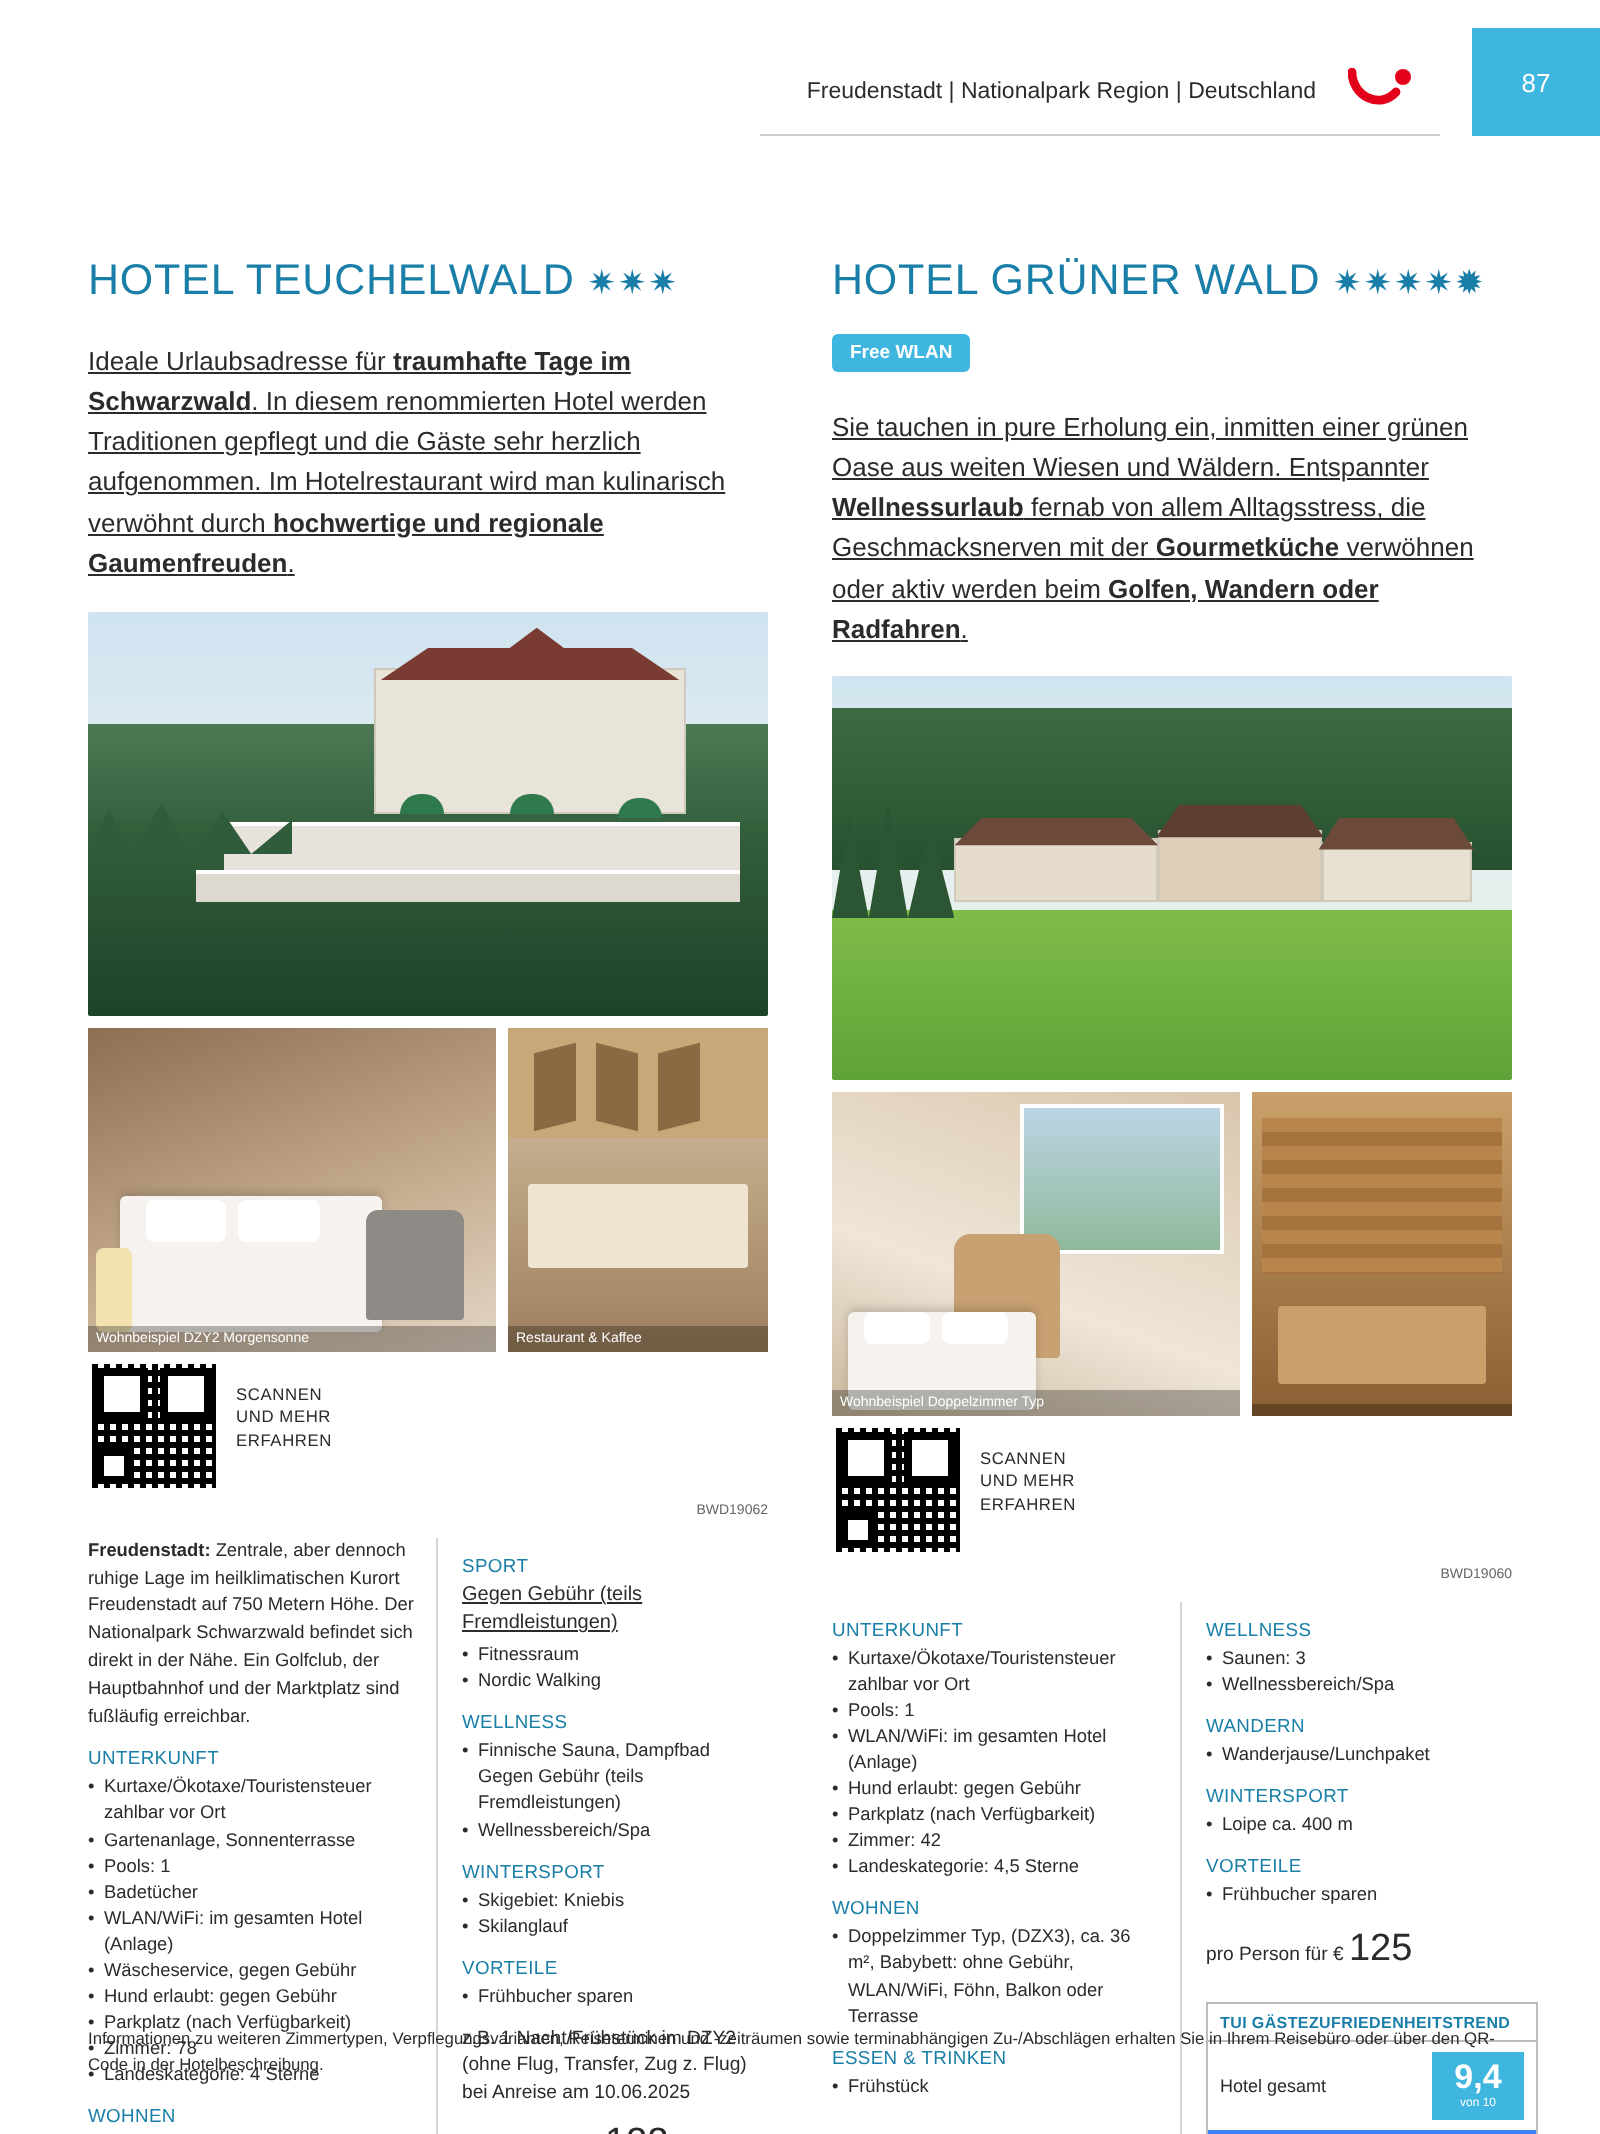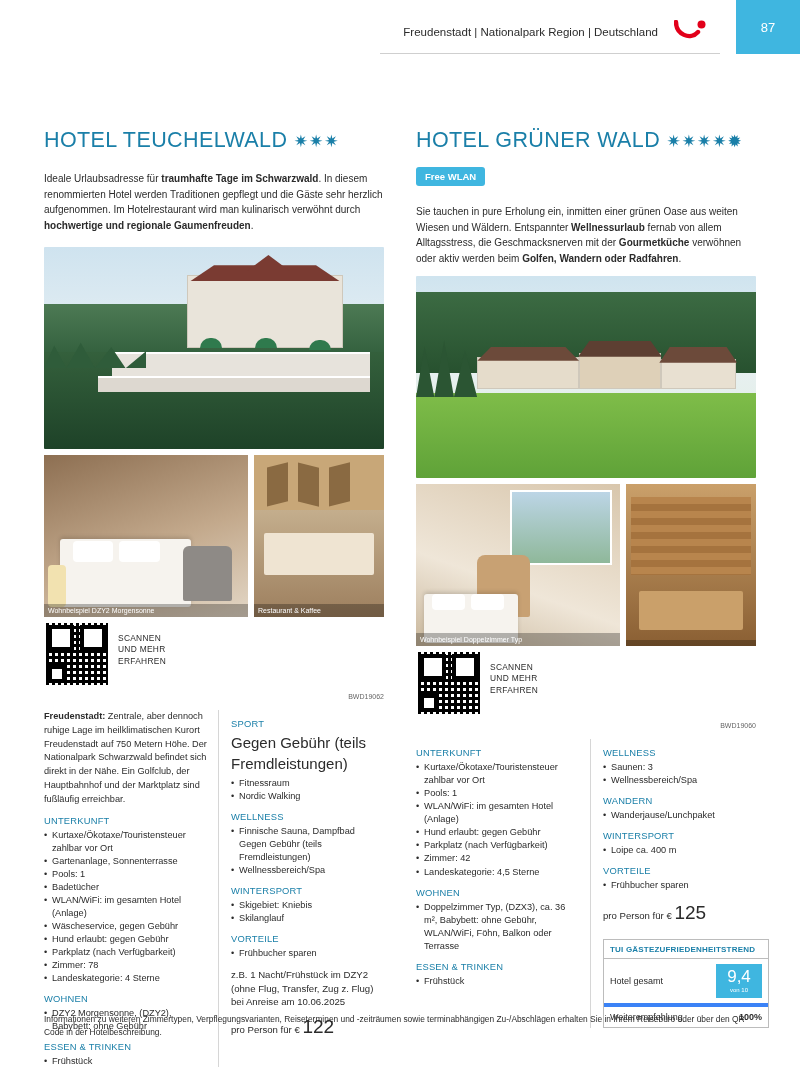--- a/index.html
+++ b/index.html
@@ -9,21 +9,21 @@
     background: #ffffff;
     font-family: "Liberation Sans", sans-serif;
     color: #2b2b2b;
     position: relative;
     overflow: hidden;
   }
   .page { position: relative; width:800px; height:1067px; }
 
   
   .header {
-    position:absolute; top:0; left:0; width:800px; height:54px;
+    position:absolute; top:14px; left:0; width:800px; height:54px;
   }
   .header-rule {
     position:absolute; left:380px; top:53px; width:340px; height:1px; background:#cfcfcf;
   }
   .header-text {
     position:absolute; right:142px; top:26px;
     font-size:11.5px; color:#2b2b2b; white-space:nowrap;
   }
   .tui-logo {
     position:absolute; right:92px; top:20px; width:34px; height:22px;
@@ -46,21 +46,21 @@
   .stars { color:#1a7fa8; font-size:17px; letter-spacing:1px; }
   .halfstar { font-size:17px; }
 
   .badge-wlan {
     display:inline-block; background:#3fb6e0; color:#fff;
     font-size:9.5px; font-weight:bold; padding:4px 9px 4px 9px;
     border-radius:3px; margin-top:14px;
   }
 
   .intro {
-    font-size:10px; line-height:1.55; margin-top:18px; color:#2b2b2b;
+    font-size:13px; line-height:1.55; margin-top:18px; color:#2b2b2b;text-decoration:underline;
   }
   .intro b { font-weight:bold; }
 
   
   .hero {
     width:340px; height:202px; margin-top:14px; position:relative;
     overflow:hidden; border-radius:1px;
   }
   .img-row { display:flex; gap:6px; margin-top:6px; width:340px; }
   .img-small { width:204px; height:162px; position:relative; overflow:hidden; }
@@ -136,21 +136,21 @@
   .lead { font-size:9.2px; line-height:1.5; margin:0 0 8px 0; }
   .lead b { font-weight:bold;text-align:center; }
 
   h4.sec {
     color:#1a7fa8; font-size:9.4px; font-weight:normal; margin:8px 0 3px 0;
     letter-spacing:.2px; text-transform:uppercase;
   }
   ul.bl { margin:0; padding:0; list-style:none; }
   ul.bl li { font-size:9.2px; line-height:1.42; padding-left:8px; position:relative; }
   ul.bl li::before { content:"•"; position:absolute; left:0; top:0; }
-  p.plain { font-size:15px; line-height:1.42; margin:2px 0; }
+  p.plain { font-size:10px; line-height:1.42; margin:2px 0;text-decoration:underline; }
 
   .price {
     font-size:9.6px; margin-top:8px; line-height:1.4;
   }
   .price .big { font-size:19px; font-weight:normal; color:#2b2b2b; }
 
   
   .rating-box {
     margin-top:12px; border:1px solid #bcbcbc; width:166px; padding:0;
   }
@@ -161,21 +161,21 @@
   .rating-row {
     display:flex; align-items:center; justify-content:space-between;
     padding:5px 6px; font-size:9px; border-bottom:4px solid #3b82f6;
   }
   .rating-row.last { border-bottom:none; }
   .score-badge {
     background:#3fb6e0; color:#fff; width:46px; height:34px;
     display:flex; flex-direction:column; align-items:center; justify-content:center;
     line-height:1;
   }
-  .score-badge .v { font-size:17px; font-weight:normal; }
+  .score-badge .v { font-size:17px; font-weight:bold; }
   .score-badge .o { font-size:6px; margin-top:2px; }
 
   
   .footer {
     position:absolute; left:44px; top:1013px; width:712px;
     font-size:8.4px; line-height:1.5; color:#2b2b2b;
   }
 </style>
 </head>
 <body>

